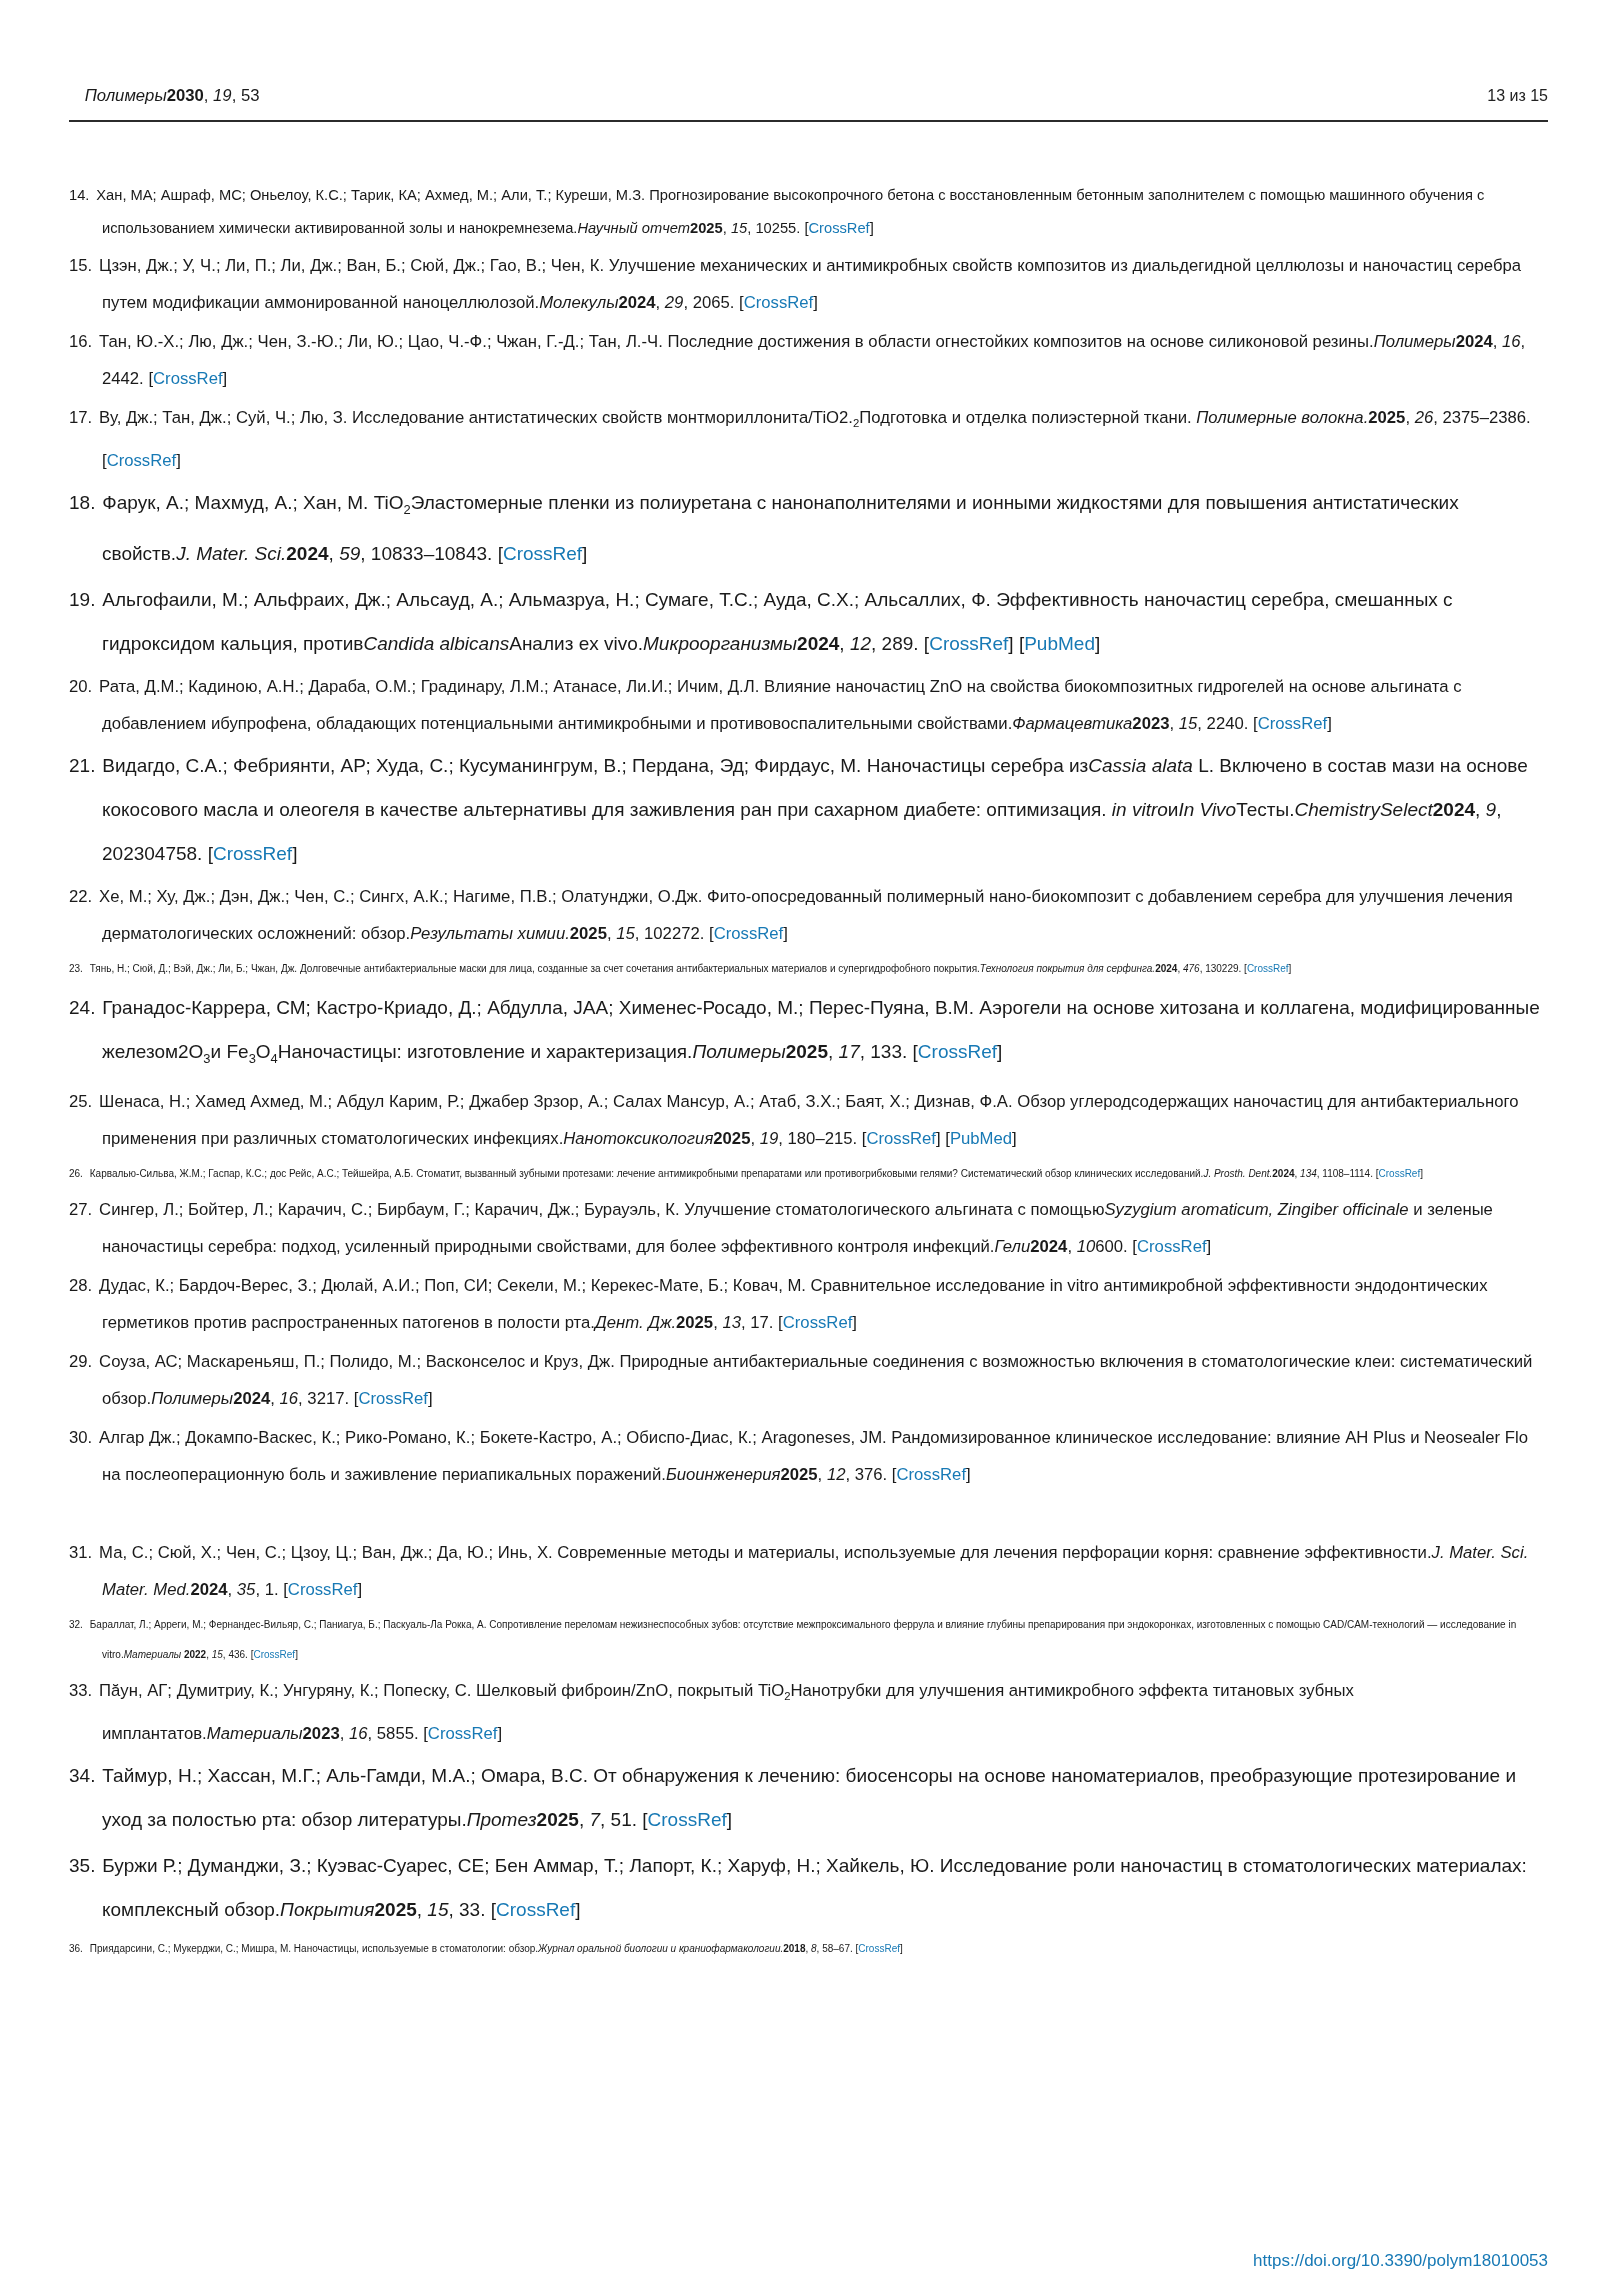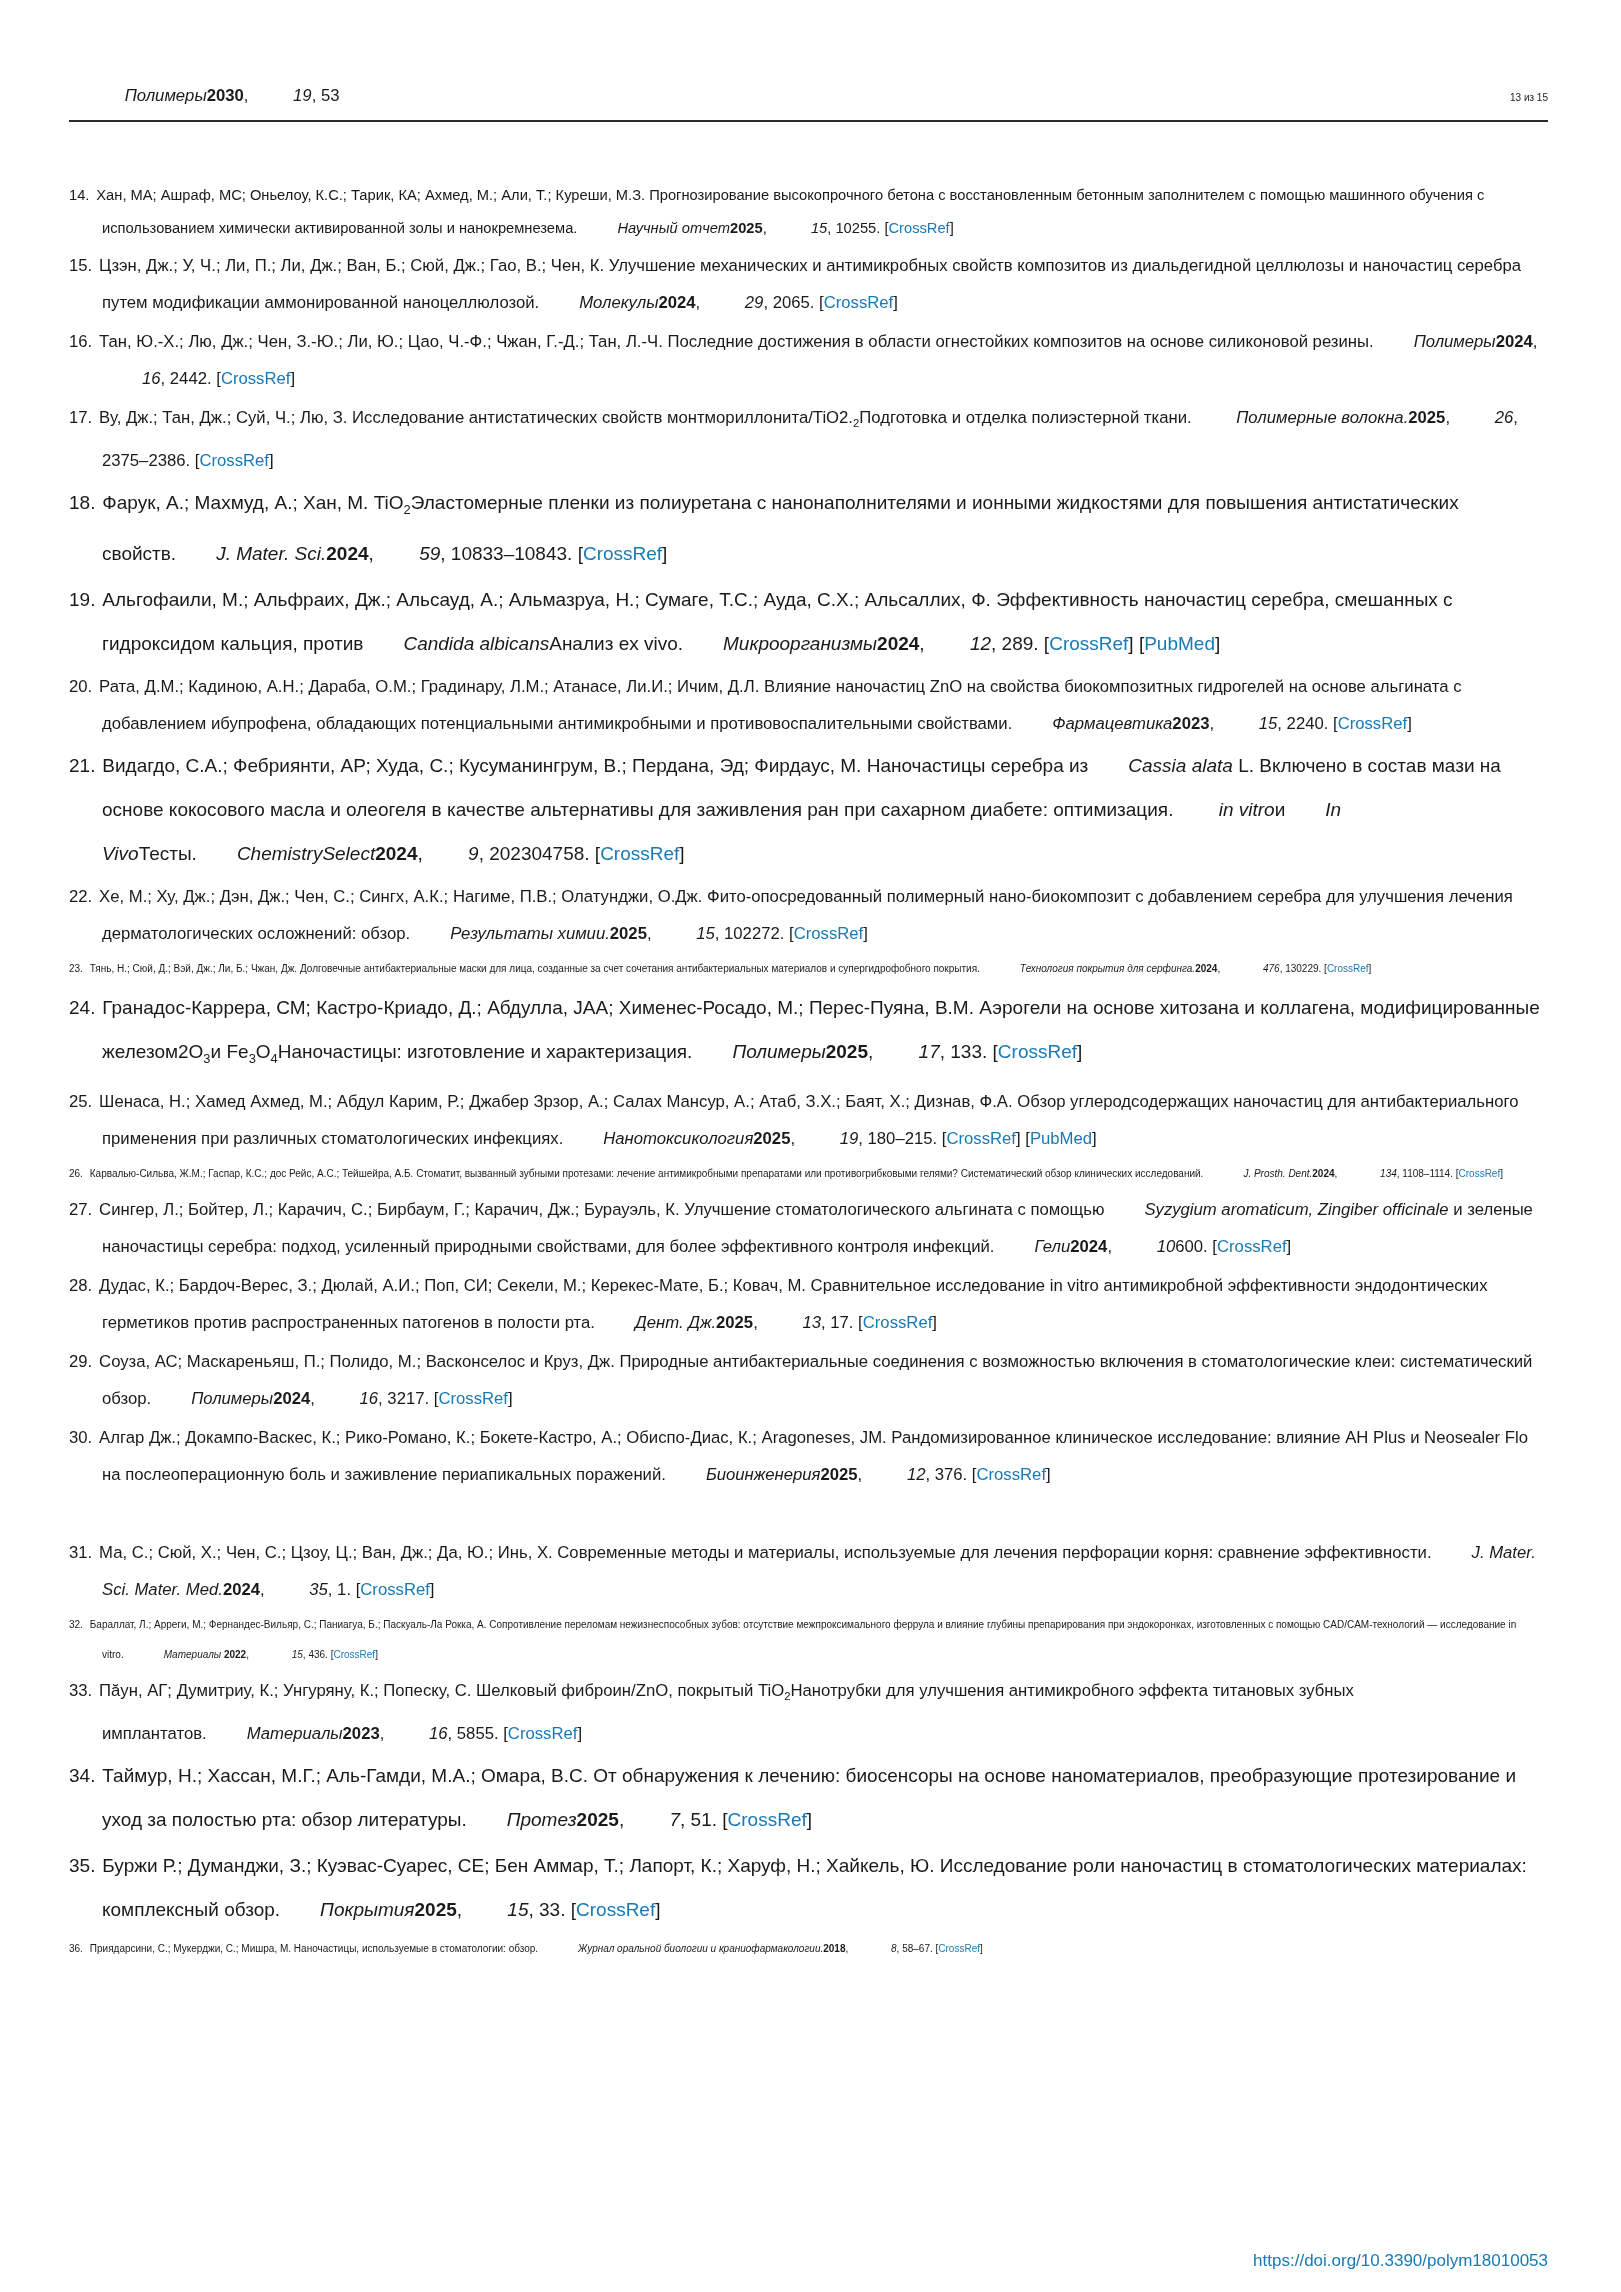--- a/index.html
+++ b/index.html
@@ -18,42 +18,42 @@
     position:relative;
     width:100%;height:100%;
     padding:86px 73px 0 69px;
   }
   
   .hdr{
     display:flex;justify-content:space-between;align-items:baseline;
     padding-left:15.7px;
     font-size:16.7px;
   }
-  .hdr-right{font-size:10px;color:#222;}
+  .hdr-right{font-size:16px;color:#222;}
   .rule{
     border:none;border-top:2px solid #2b2b2b;
     margin:13.7px 0 0 0;
   }
   
   .refs{
     margin-top:57px;
   }
   .ref{
     padding-left:33px;
     text-indent:-33px;
     margin:2px 0;
   }
   .ref .num{margin-right:6.9px;}
   .ref.n{font-size:16.7px;line-height:37px;}
   .ref.l{font-size:19px;line-height:44px;}
   .ref.m{font-size:14.7px;line-height:33px;}
   .ref.s{font-size:10px;line-height:30px;}
   .ref.gap{margin-top:41px;}
   .sg-n{font-style:normal;}
-  .sg-i{font-style:italic;margin-left:40px;}
+  .sg-i{font-style:italic;}
   .sg-b{font-weight:bold;}
   .sg-l{color:var(--link);cursor:pointer;}
   .sg-sub{vertical-align:sub;font-size:0.68em;}
   
   .ftr{
     position:absolute;
     right:73px;bottom:21.6px;
     font-size:17px;
   }
   .doi{color:var(--link);cursor:pointer;}

